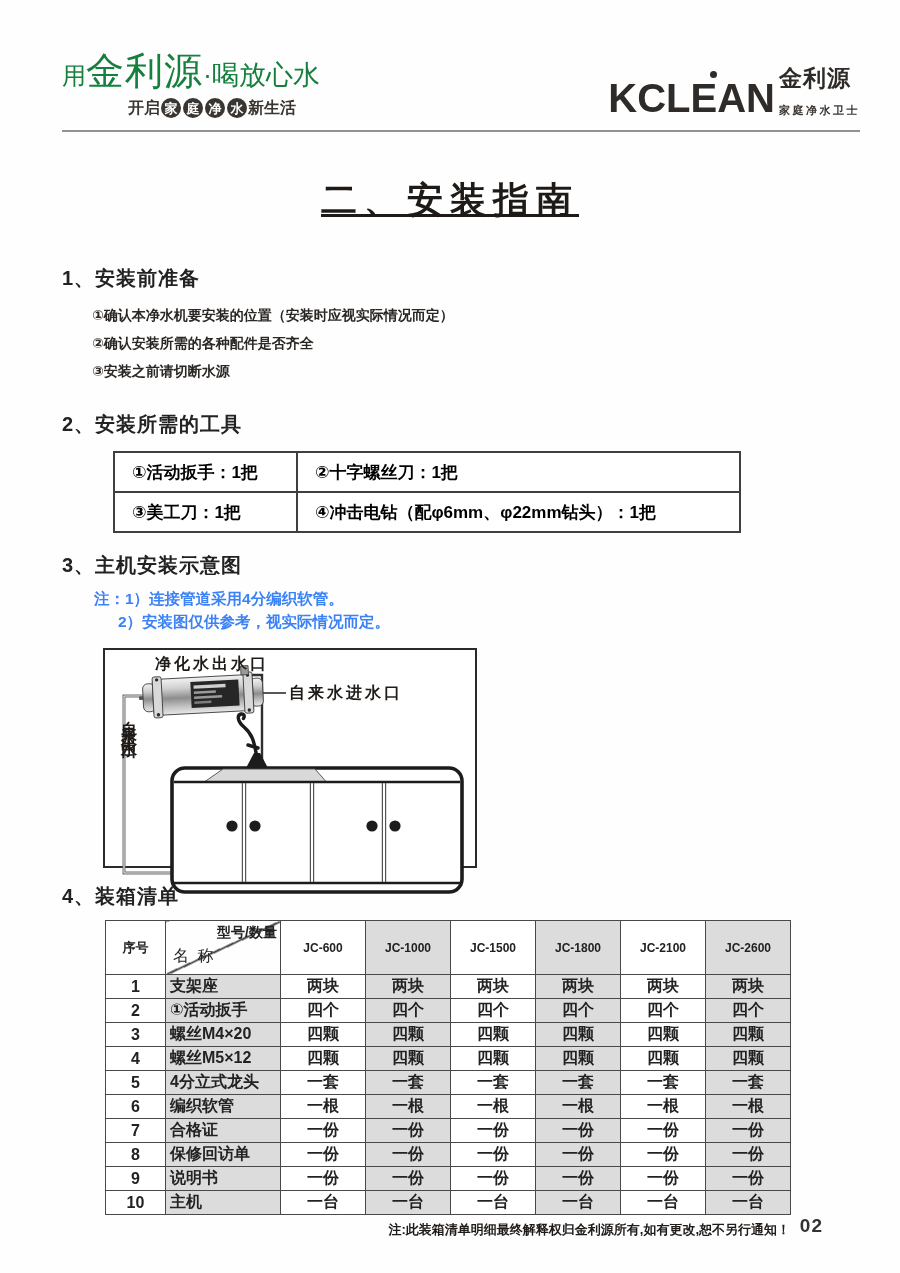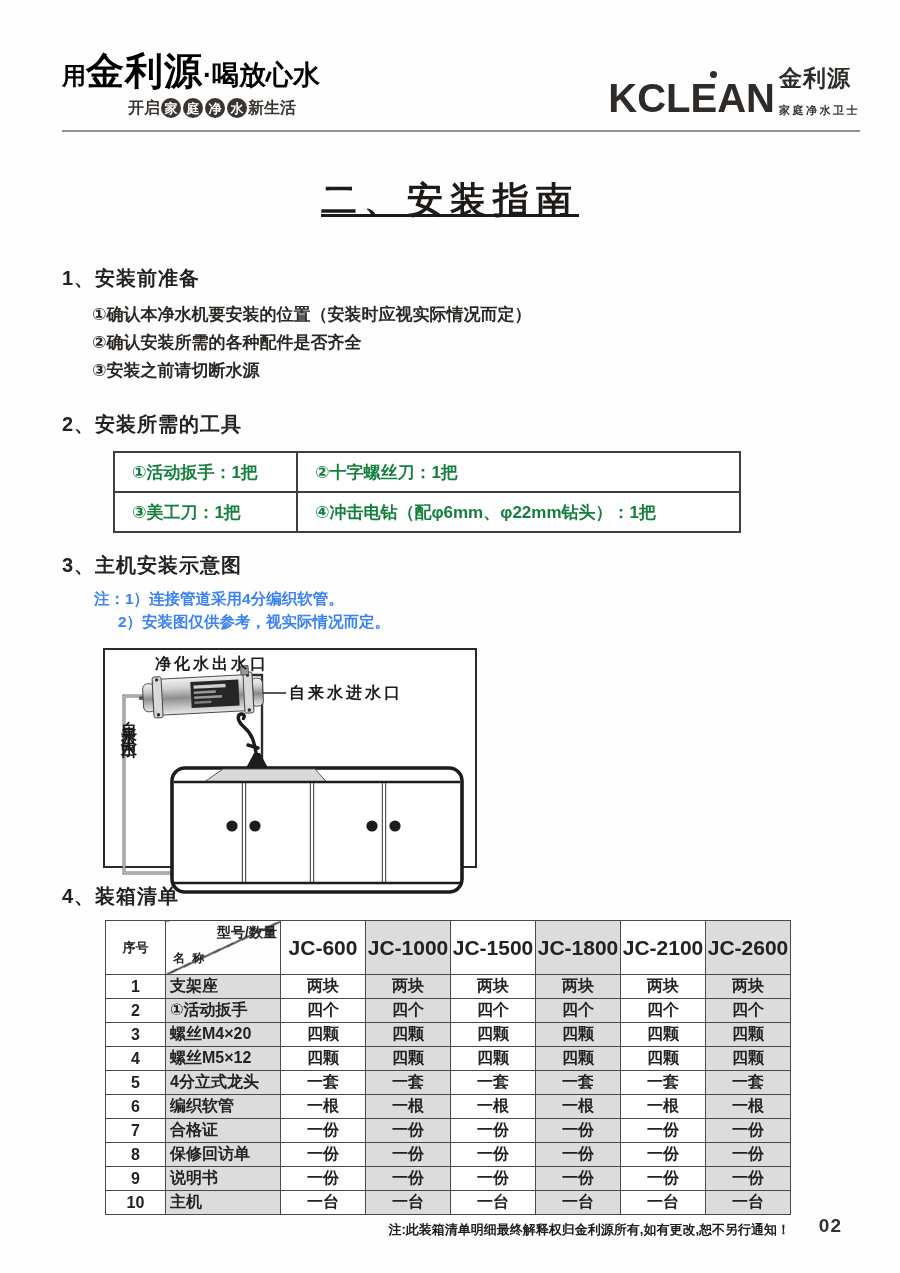--- a/index.html
+++ b/index.html
@@ -7,21 +7,21 @@
   .page {
     position:relative; width:900px; height:1273px; background:#fefefe;
     font-family:"Liberation Sans","DejaVu Sans",sans-serif; color:#2e2b28; overflow:hidden;
   }
   
   .header {
     display:flex; justify-content:space-between; align-items:flex-end;
     margin:52px 40px 0 62px; padding-bottom:12px; border-bottom:2px solid #919191;
   }
   .logo-left { line-height:1; }
-  .logo-main { color:#000000; font-weight:700; white-space:nowrap; }
+  .logo-main { color:#15803d; font-weight:400; white-space:nowrap; }
   .logo-main .s1 { font-size:24px; }
   .logo-main .s2 { font-size:38px; letter-spacing:1px; }
   .logo-main .s3 { font-size:27px; }
   .logo-sub { margin:8px 0 0 66px; font-size:16px; font-weight:700; color:#3a3530; display:flex; align-items:center; }
   .circ {
     display:inline-flex; align-items:center; justify-content:center;
     width:20px; height:20px; border-radius:50%; background:#3a3530; color:#fff;
     font-size:13px; font-weight:700; margin:0 1px;
   }
   .logo-right { display:flex; align-items:flex-end; padding-bottom:2px; }
@@ -33,27 +33,27 @@
   
   .doc-title {
     margin-top:44px; text-align:center;
     font-family:"Liberation Serif","DejaVu Serif",serif;
     font-size:36px; font-weight:700; letter-spacing:7px; color:#1d1a17;text-decoration:underline;
   }
   .content { margin:0 40px 0 62px; }
   .sec-head { font-size:20px; font-weight:700; color:#222; letter-spacing:1px; }
   .sec1 { margin-top:40px; }
   .sec1 .items { margin:9px 0 0 30px; }
-  .sec1 .items div { font-size:17px; font-weight:600; line-height:28px; color:#2a2724; }
+  .sec1 .items div { font-size:14px; font-weight:600; line-height:28px; color:#2a2724; }
   
   .sec2 { margin-top:26px; }
   .tools-table { border-collapse:collapse; margin:13px 0 0 51px; width:628px; }
   .tools-table td {
     border:2px solid #3f3f3f; height:40px; font-size:17px; font-weight:600;
-    padding-left:17px; color:#15803d; background:#fff;
+    padding-left:17px; color:#000000; background:#fff;
   }
   .tools-table td.c1 { width:183px; }
   
   .sec3 { margin-top:19px; }
   .notes { margin:8px 0 0 32px; font-size:15.5px; font-weight:600; line-height:23px; color:#3b82f6; }
   .notes .n2 { margin-left:24px; }
   .diagram {
     position:relative; margin:15px 0 0 41px; width:374px; height:220px;
     border:2px solid #2a2a2a; background:#fff;
   }
@@ -67,27 +67,27 @@
   .pack-table { border-collapse:collapse; margin:10px 0 0 43px; table-layout:fixed; }
   .pack-table th, .pack-table td { border:1.7px solid #494949; background:#fff; color:#222; }
   .pack-table th.idx { width:60px; font-size:13px; font-weight:600; }
   .pack-table th.corner { width:115px; position:relative; height:54px;
     background:
       linear-gradient(to bottom right,
         rgba(0,0,0,0) calc(50% - 1px), #494949 calc(50% - 1px),
         #494949 calc(50% + 1px), rgba(0,0,0,0) calc(50% + 1px));
   }
   .corner .tr { position:absolute; top:3px; right:3px; font-size:14px; font-weight:600; }
-  .corner .bl { position:absolute; bottom:7px; left:7px; font-size:12px; font-weight:700; letter-spacing:2px; }
-  .pack-table th.model { width:85px; font-size:21px; font-weight:600; letter-spacing:0px; }
+  .corner .bl { position:absolute; bottom:7px; left:7px; font-size:16px; font-weight:400; letter-spacing:2px; }
+  .pack-table th.model { width:85px; font-size:12px; font-weight:600; letter-spacing:0px; }
   .pack-table td { height:24px; font-size:16px; font-weight:600; text-align:center; }
   .pack-table td.nm { text-align:left; padding-left:4px; background:#dcdcdc; }
   .pack-table .shade { background:#dcdcdc; }
   .footnote { width:728px; margin-top:6px; text-align:right; font-size:13px; font-weight:700; color:#1e1b18; }
-  .page-num { position:absolute; right:58px; bottom:36px; font-size:19px; font-weight:600; color:#333; letter-spacing:1px; }
+  .page-num { position:absolute; right:77px; bottom:36px; font-size:19px; font-weight:600; color:#333; letter-spacing:1px; }
 </style>
 </head>
 <body>
 
 <div class="page">
 
   <div class="header">
     <div class="logo-left">
       <div class="logo-main">
         <span class="s1">用</span><span class="s2">金利源</span><span class="s3">·喝放心水</span>

